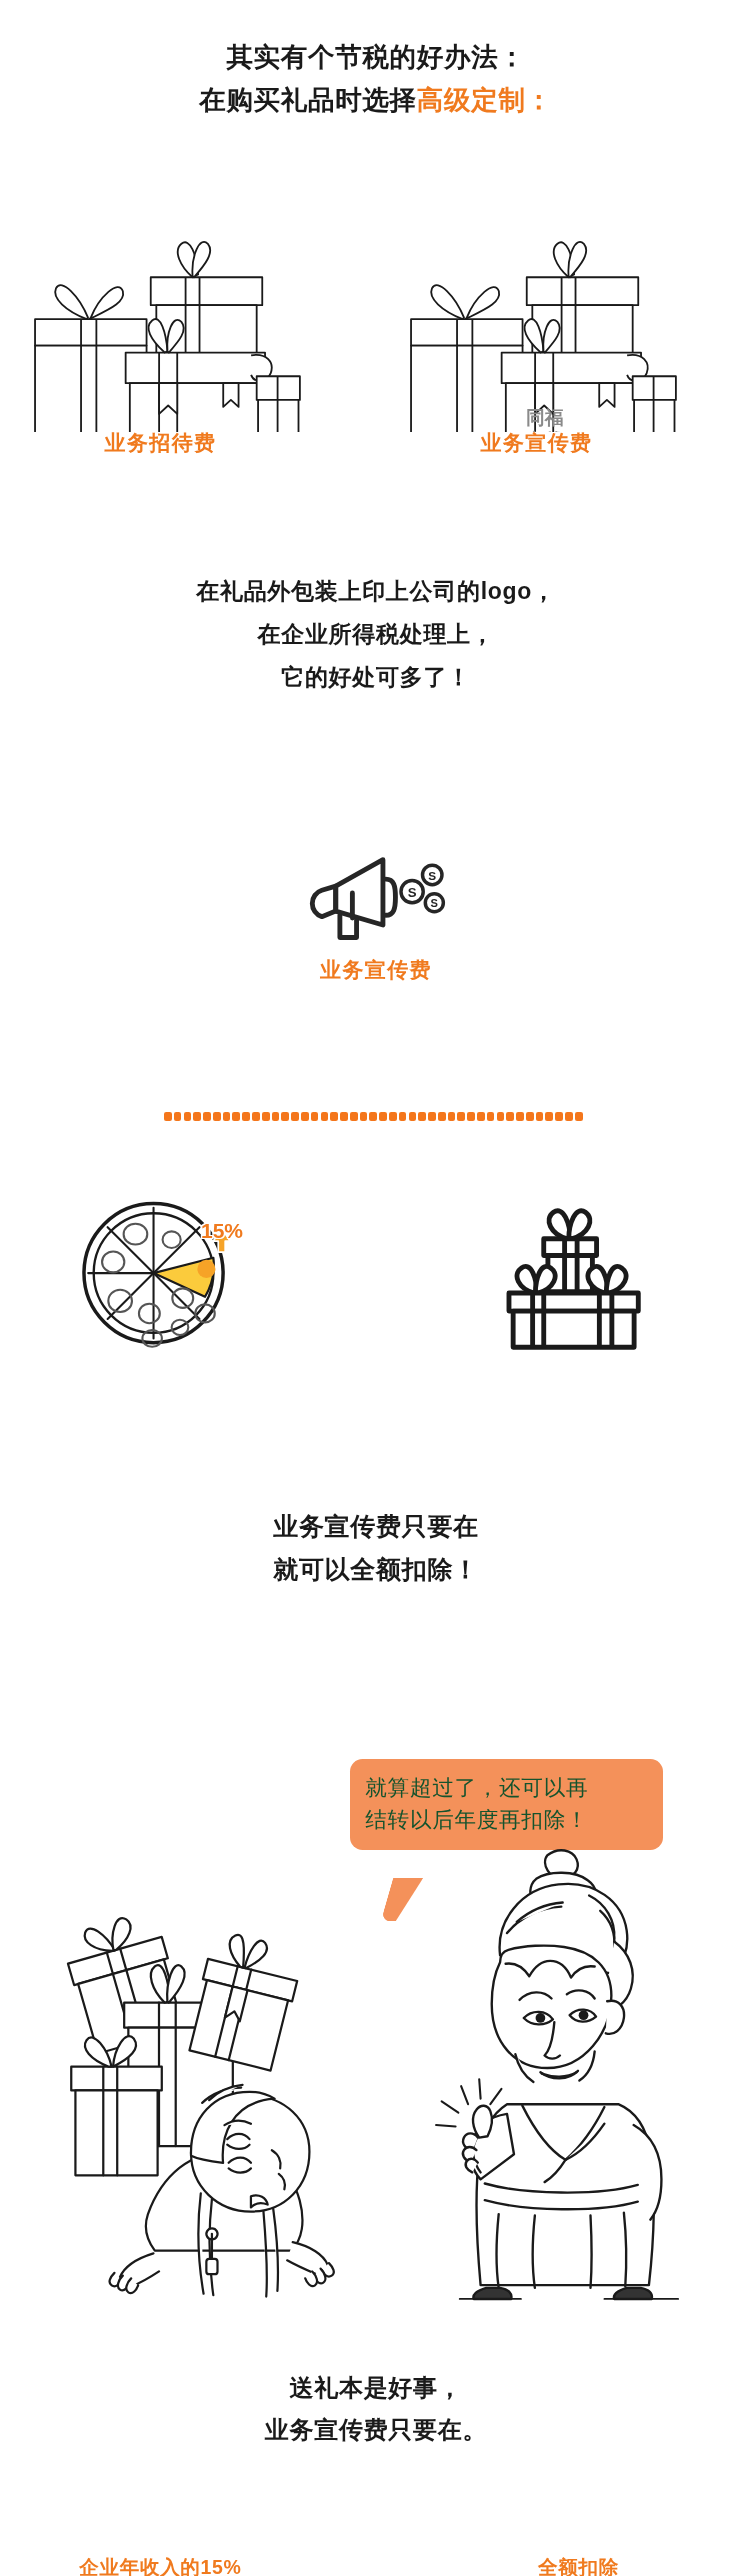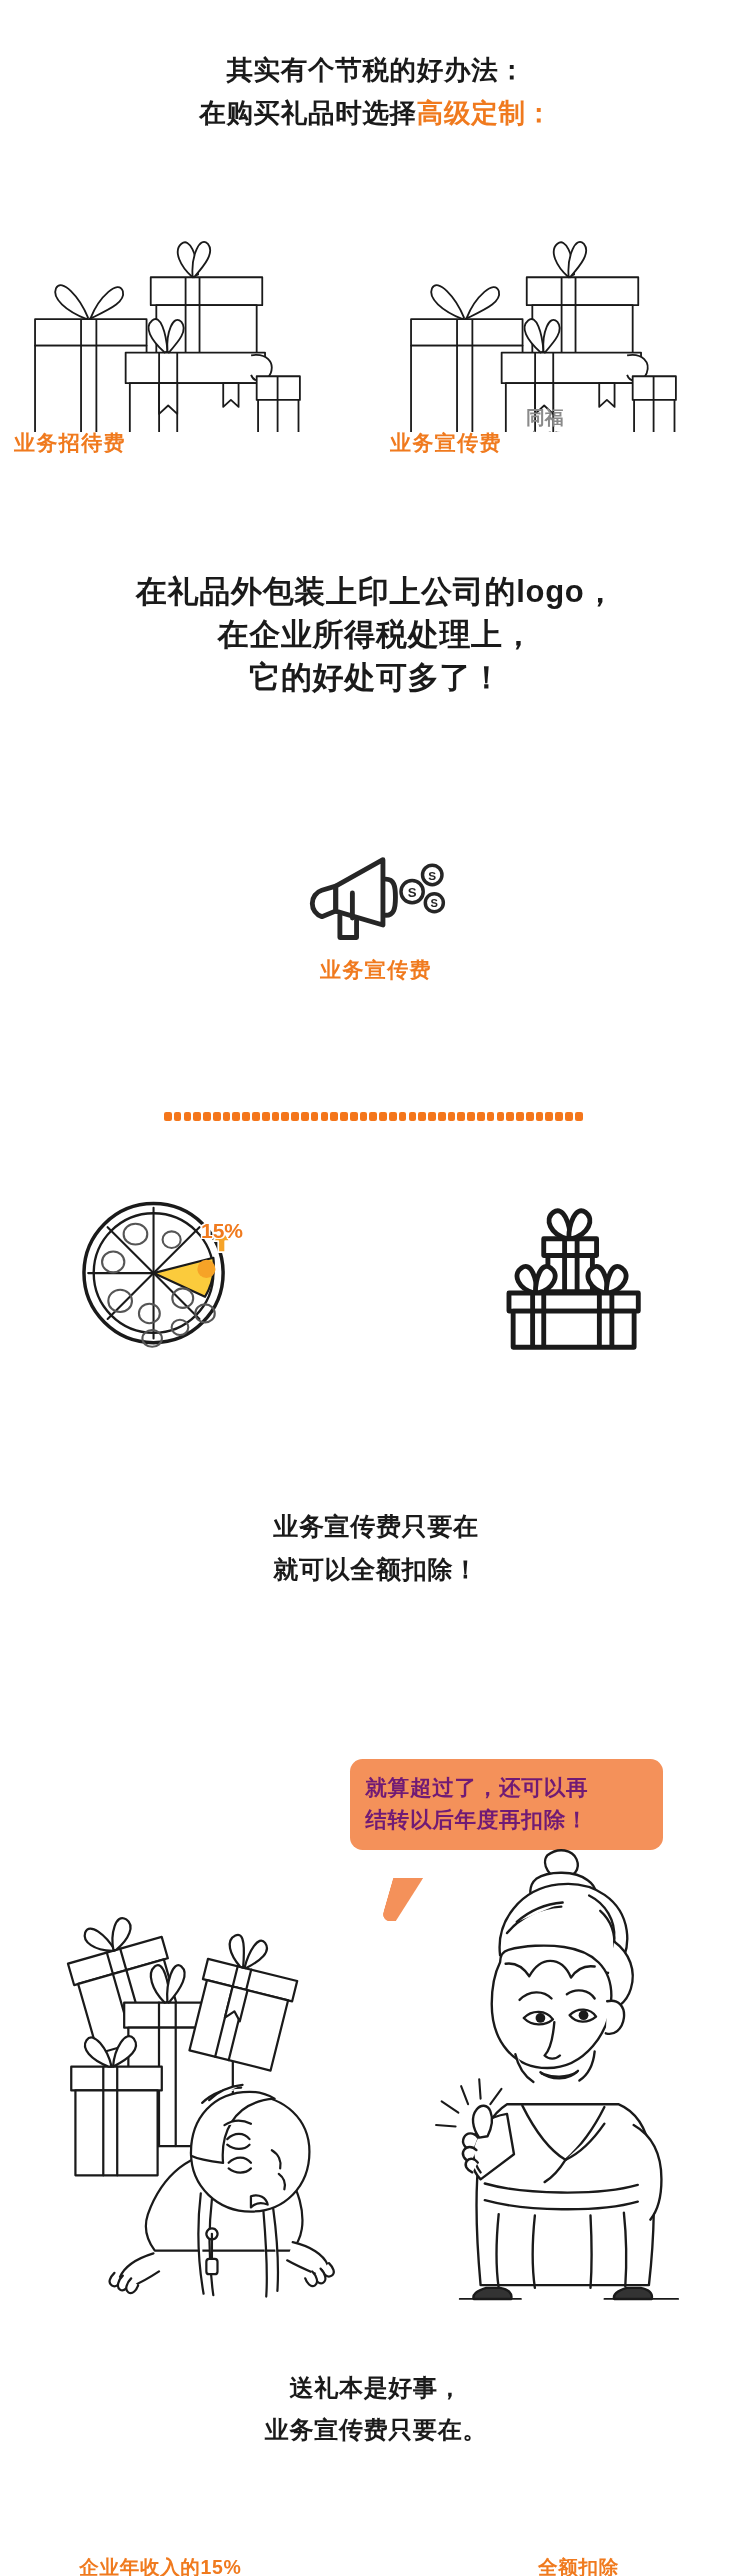--- a/index.html
+++ b/index.html
@@ -27,24 +27,24 @@
     font-weight:bold;
     letter-spacing:0.7px;
   }
   .textblock .line{
     display:block;
     white-space:nowrap;
   }
   .hl{ color:#F07A1E;font-family:Liberation Serif, serif; }
 
   
-  #header{ top:49px; font-size:26.5px; line-height:43px; }
-
-  
-  #para-logo{ top:570px; font-size:31px; line-height:43px; }
+  #header{ top:36px; font-size:26.5px; line-height:43px; }
+
+  
+  #para-logo{ top:570px; font-size:23px; line-height:43px; }
 
   
   #para-rule{ top:1505px; font-size:25px; line-height:43px; }
 
   
   #para-footer{ top:2367px; font-size:24px; line-height:42px; }
 
   
   #gifts-compare{
     position:absolute;
@@ -62,20 +62,21 @@
   .sunburst{
     position:absolute;
     left:-7px; top:-42px;
     width:320px; height:300px;
     pointer-events:none;
   }
 
   .gift-caption{
     position:absolute;
     top:227px; left:0; width:293px;
+    text-align:center;
     color:#F07A1E;
     font-size:21px;
     font-weight:bold;
     letter-spacing:1.4px;
   }
 
   .arrow-right{
     position:absolute;
     left:336px; top:127px;
     width:0;height:0;
@@ -157,23 +158,23 @@
     position:absolute;
     left:350px; top:18px;
     width:313px;
     background:#F4915A;
     border-radius:12.5px;
     padding:12.5px 14px 14px 15.3px;
     box-sizing:border-box;
   }
   #speech-bubble .bline{
     display:block;
-    color:#701a75;
+    color:#14532d;
     font-size:21.6px;
-    font-weight:bold;
+    font-weight:normal;
     line-height:32px;
     letter-spacing:0.7px;
     white-space:nowrap;
   }
   #speech-tail{
     position:absolute;
     left:387px; top:137px;
     width:0;height:0;
     border-left:15.3px solid #F4915A;
     border-right:15.3px solid transparent;

